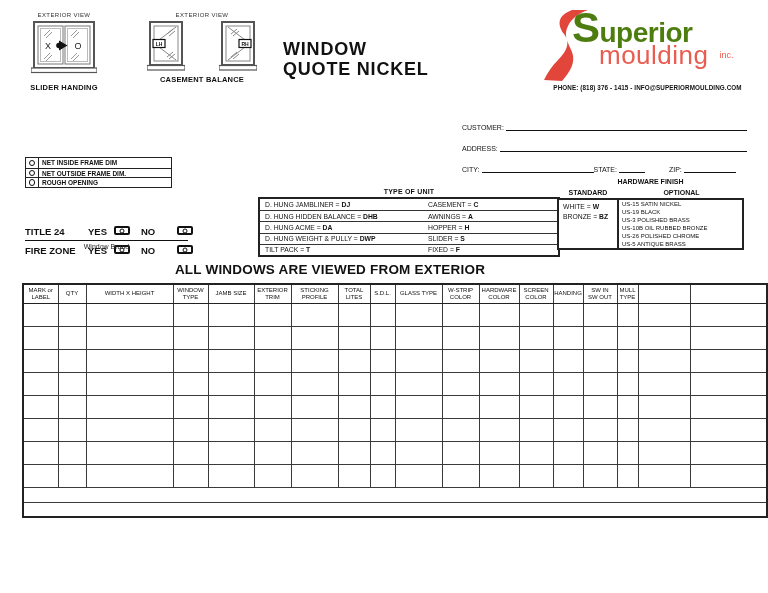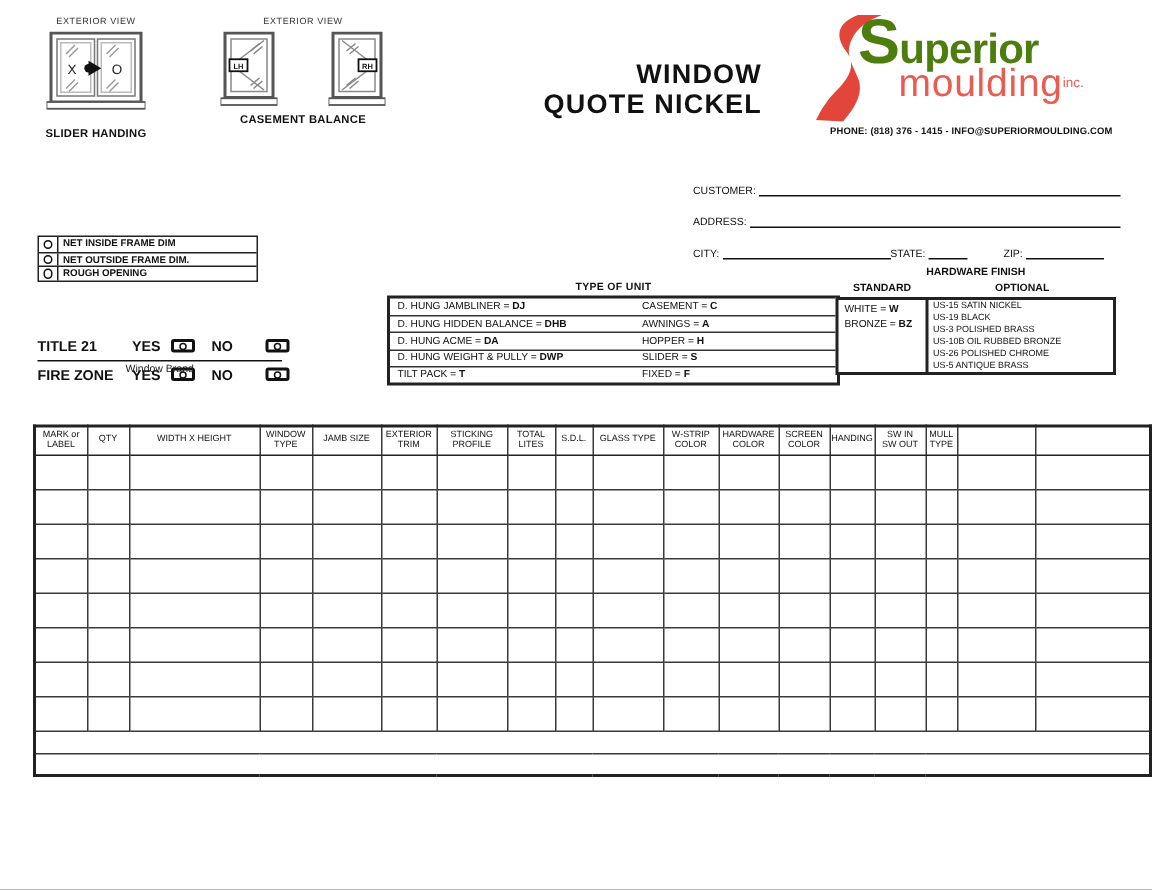--- a/index.html
+++ b/index.html
@@ -11,31 +11,31 @@
     margin:0 auto; overflow:hidden; color:#111;
   }
   
   .hand-group { position:absolute; text-align:center; }
   .slider-group { left:18px; top:12px; width:92px; }
   .casement-group { left:142px; top:12px; width:120px; }
   .ext-label { font-size:6px; letter-spacing:.4px; color:#333; margin-bottom:3px; }
   .caption { font-size:7.5px; font-weight:bold; letter-spacing:.2px; margin-top:2px; }
   .casement-windows { display:flex; justify-content:center; gap:34px; }
   
-  .main-title { position:absolute; left:283px; top:39px; width:225px; text-align:right;
+  .main-title { position:absolute; left:283px; top:39px; width:225px; text-align:left;
     font-size:18px; font-weight:bold; letter-spacing:.8px; line-height:20px; }
   
   .logo { position:absolute; left:540px; top:8px; width:215px; height:90px; }
   .ribbon { position:absolute; left:4px; top:2px; }
   .brand { position:absolute; left:32px; top:4px; white-space:nowrap; }
   .brand-top { display:block; font-size:28px; line-height:32px; font-weight:bold; letter-spacing:-.5px; }
   .brand-top::first-letter { font-size:42px; }
   .brand-bottom-row { margin-top:-9px; margin-left:27px; white-space:nowrap; }
   .brand-bottom { font-size:26px; letter-spacing:.5px; }
-  .brand-inc { font-size:9px; vertical-align:6px; margin-left:0; }
+  .brand-inc { font-size:9px; vertical-align:6px; margin-left:11px; }
   .phone-line { position:absolute; left:0; top:76px; width:215px; text-align:center;
     font-size:6.3px; font-weight:bold; letter-spacing:.1px; }
   
   .checks { position:absolute; left:0; top:112px; width:230px; height:48px; }
   .checks .lbl { position:absolute; font-weight:bold; font-size:9.5px; }
   .cb { position:absolute; display:inline-block; width:16px; height:9px; border:2px solid #111;
     border-radius:2px; background:#fff; }
   .cb-dot { position:absolute; width:5px; height:5px; border:1.5px solid #111; border-radius:50%;
     top:50%; left:50%; transform:translate(-50%,-50%); }
   
@@ -171,21 +171,21 @@
     <div class="brand">
       <span class="brand-top" style="color:#4d7c0f">Superior</span>
       <div class="brand-bottom-row">
         <span class="brand-bottom" style="color:#ea5c50">moulding</span><span class="brand-inc" style="color:#ea5c50">inc.</span>
       </div>
     </div>
     <div class="phone-line">PHONE:  (818) 376 - 1415 - INFO@SUPERIORMOULDING.COM</div>
   </div>
 
   <div class="checks">
-    <span class="lbl" style="left:25px; top:114px;">TITLE 21</span>
+    <span class="lbl" style="left:25px; top:114px;">TITLE 24</span>
     <span class="lbl" style="left:88px; top:114px;">YES</span>
     <span class="cb" style="left:114px; top:114px;">
         <span class="cb-dot"></span>
       </span>
     <span class="lbl" style="left:141px; top:114px;">NO</span>
     <span class="cb" style="left:177px; top:114px;">
         <span class="cb-dot"></span>
       </span>
 
     <span class="lbl" style="left:25px; top:133px;">FIRE ZONE</span>
@@ -286,20 +286,21 @@
         <div>US-15 SATIN NICKEL</div>
         <div>US-19 BLACK</div>
         <div>US-3 POLISHED BRASS</div>
         <div>US-10B OIL RUBBED BRONZE</div>
         <div>US-26 POLISHED CHROME</div>
         <div>US-5 ANTIQUE BRASS</div>
       </div>
     </div>
   </div>
 
+  <div class="banner">ALL WINDOWS ARE VIEWED FROM EXTERIOR</div>
 
   <div class="win-table-wrap">
     <table class="win">
         <colgroup>
           <col style="width: 35px;">
           <col style="width: 28px;">
           <col style="width: 87px;">
           <col style="width: 35px;">
           <col style="width: 46px;">
           <col style="width: 37px;">

